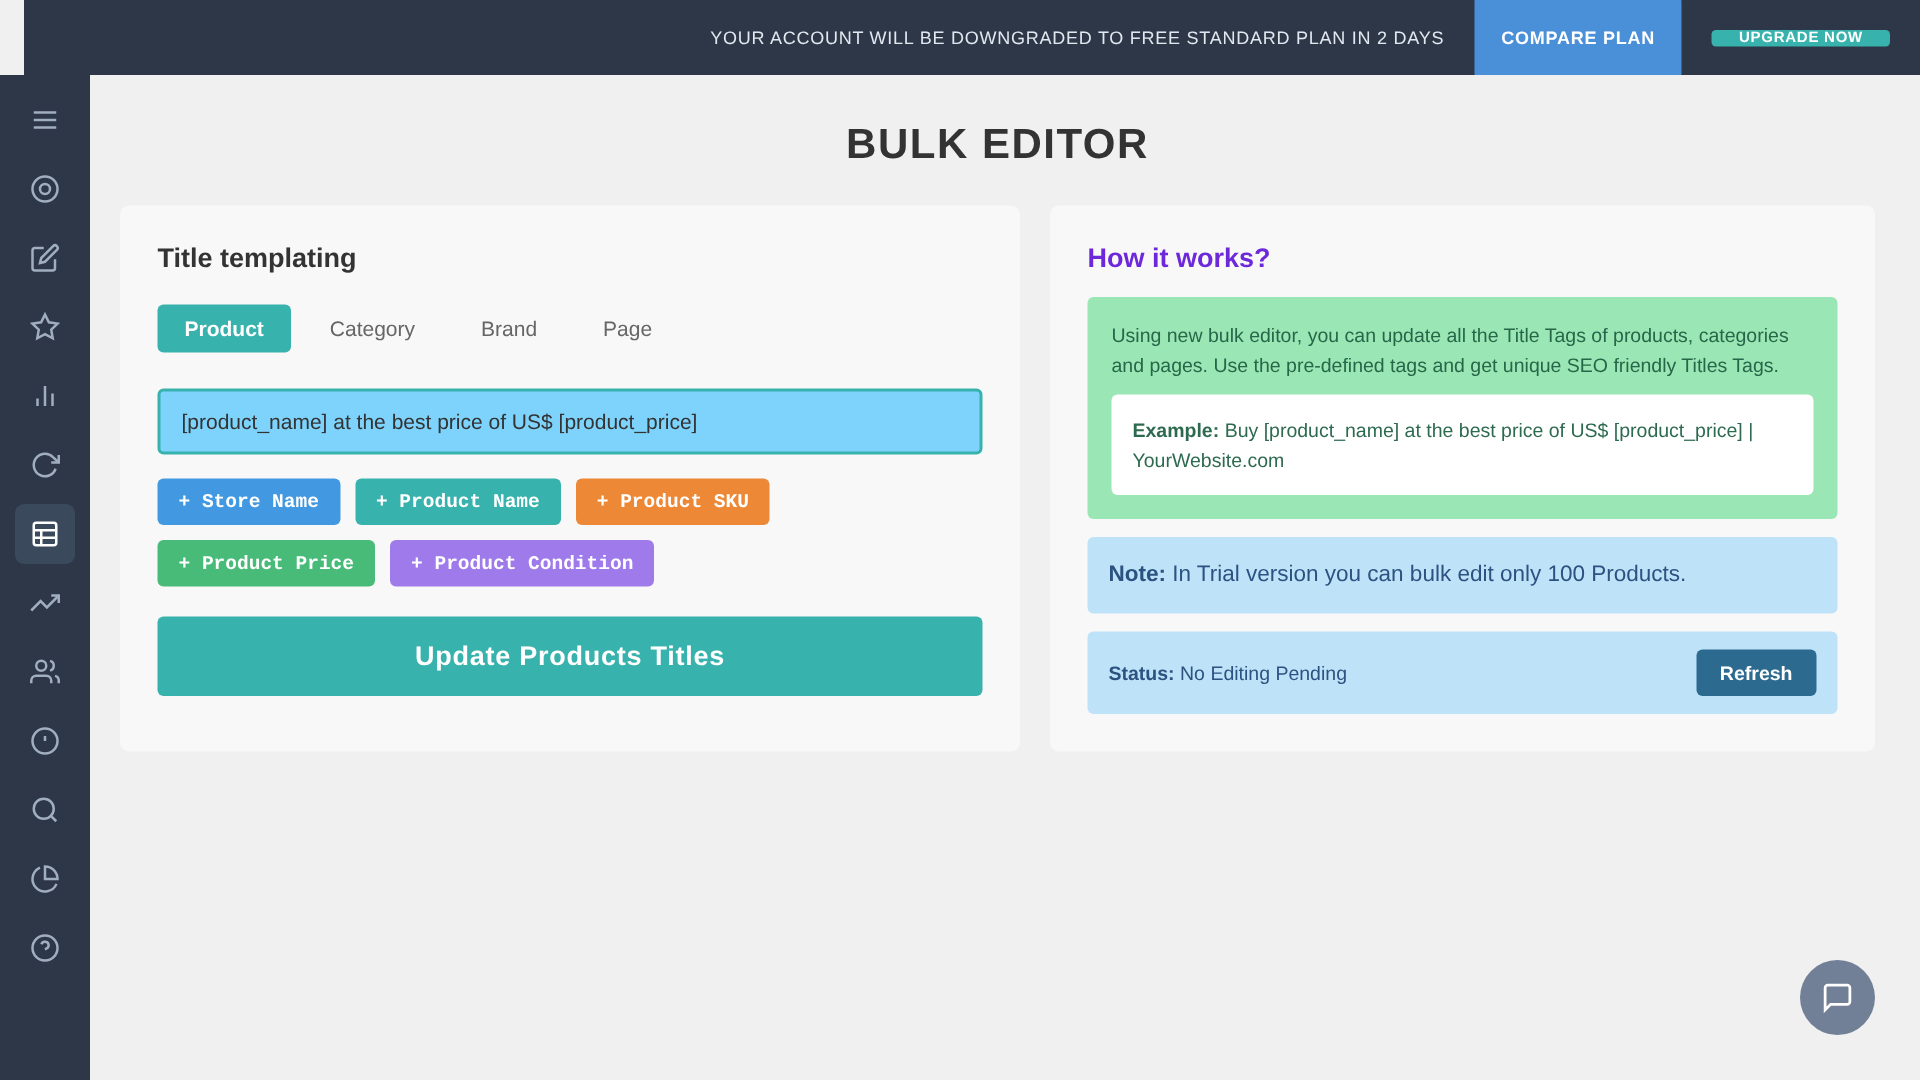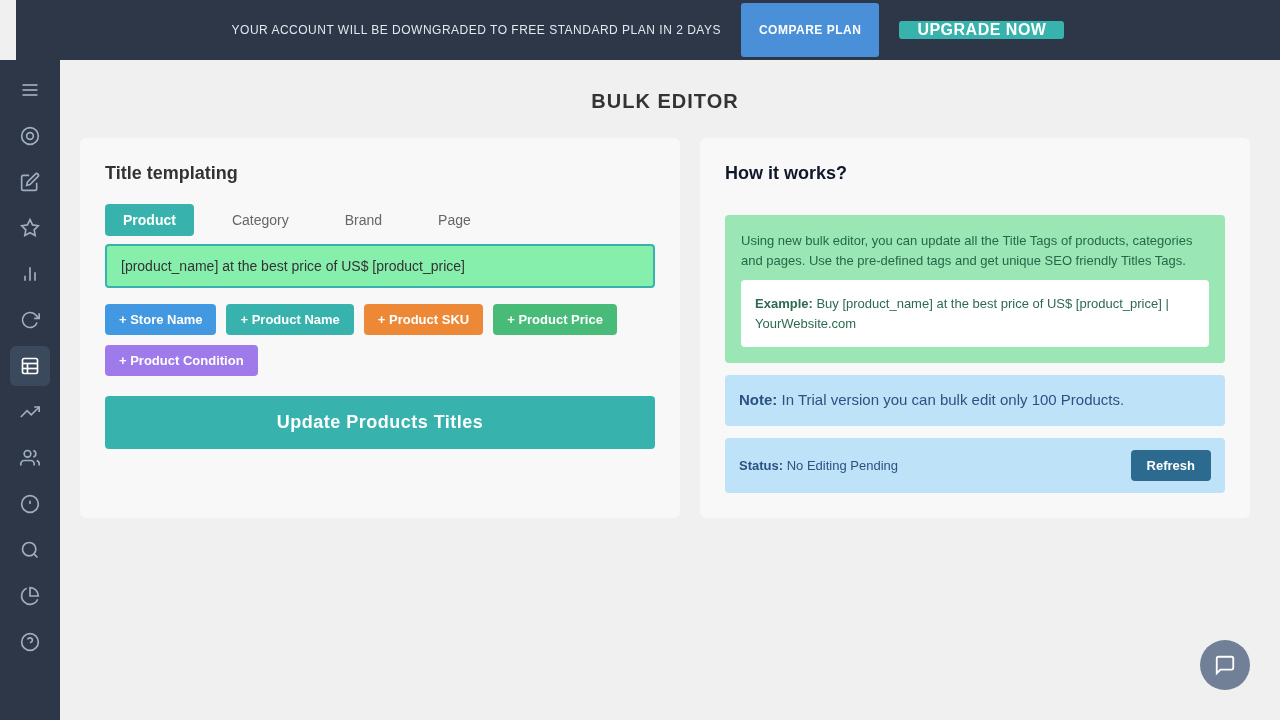--- a/index.html
+++ b/index.html
@@ -4,24 +4,24 @@
   <style>
     * { box-sizing: border-box; margin: 0; padding: 0; }
     body { font-family: Arial, sans-serif; background: #f0f0f0; display: flex; flex-direction: column; height: 720px; width: 1280px; overflow: hidden; }
 
     
     .top-banner {
       background: #2d3748;
       color: #fff;
       display: flex;
       align-items: center;
-      justify-content: center;
+      justify-content: flex-end;
       gap: 20px;
       padding: 0 20px;
-      height: 60px;
+      height: 50px;
       flex-shrink: 0;
       margin-left: 16px;
     }
     .top-banner-text {
       font-size: 12px;
       letter-spacing: 0.5px;
       color: #e2e8f0;
     }
     .btn-compare {
       background: #4a90d9;
@@ -32,21 +32,21 @@
       font-weight: bold;
       cursor: pointer;
       border-radius: 3px;
       letter-spacing: 0.5px;
     }
     .btn-upgrade {
       background: #38b2ac;
       color: #fff;
       border: none;
       padding: 0 18px;
-      font-size: 16px;
+      font-size: 10px;
       font-weight: bold;
       cursor: pointer;
       border-radius: 3px;
       letter-spacing: 0.5px;
     }
 
     
     .main-layout {
       display: flex;
       flex: 1;
@@ -80,21 +80,21 @@
     
     .content {
       flex: 1;
       background: #f0f0f0;
       overflow-y: auto;
       padding: 30px 30px 30px 20px;
     }
 
     .page-title {
       text-align: center;
-      font-size: 20px;
+      font-size: 28px;
       font-weight: bold;
       color: #333;
       margin-bottom: 25px;
       letter-spacing: 1px;
     }
 
     .info-icon-top {
       position: absolute;
       right: 30px;
       top: 80px;
@@ -129,22 +129,22 @@
     .card-title {
       font-size: 18px;
       font-weight: bold;
       color: #333;
       margin-bottom: 20px;
     }
 
     
     .tabs {
       display: flex;
-      gap: 20px;
-      margin-bottom: 8px;
+      gap: 8px;
+      margin-bottom: 24px;
     }
     .tab {
       padding: 8px 18px;
       border-radius: 4px;
       font-size: 14px;
       cursor: pointer;
       border: none;
       background: transparent;
       color: #666;
     }
@@ -157,38 +157,39 @@
     
     .template-input {
       width: 100%;
       border: 2px solid #38b2ac;
       border-radius: 4px;
       padding: 12px 14px;
       font-size: 14px;
       color: #333;
       outline: none;
       margin-bottom: 16px;
-      background: #86efac;
+      background: #7dd3fc;
     }
 
     
     .tag-buttons {
       display: flex;
       flex-wrap: wrap;
       gap: 10px;
       margin-bottom: 20px;
     }
     .tag-btn {
       padding: 8px 14px;
       border-radius: 4px;
       font-size: 13px;
       font-weight: bold;
       cursor: pointer;
       border: none;
       color: #fff;
+      font-family: Liberation Mono, monospace;
     }
     .tag-btn.blue { background: #4299e1; }
     .tag-btn.teal { background: #38b2ac; }
     .tag-btn.orange { background: #ed8936; }
     .tag-btn.green { background: #48bb78; }
     .tag-btn.purple { background: #9f7aea; }
 
     
     .update-btn {
       width: 100%;
@@ -208,22 +209,22 @@
       background: #f8f8f8;
       border-radius: 6px;
       padding: 25px;
       width: 550px;
       flex-shrink: 0;
     }
 
     .how-title {
       font-size: 18px;
       font-weight: bold;
-      color: #0f172a;
-      margin-bottom: 31px;
+      color: #6d28d9;
+      margin-bottom: 15px;
     }
 
     .info-green {
       background: #9ae6b4;
       border-radius: 4px;
       padding: 16px;
       font-size: 13px;
       color: #276749;
       margin-bottom: 12px;
       line-height: 1.5;

